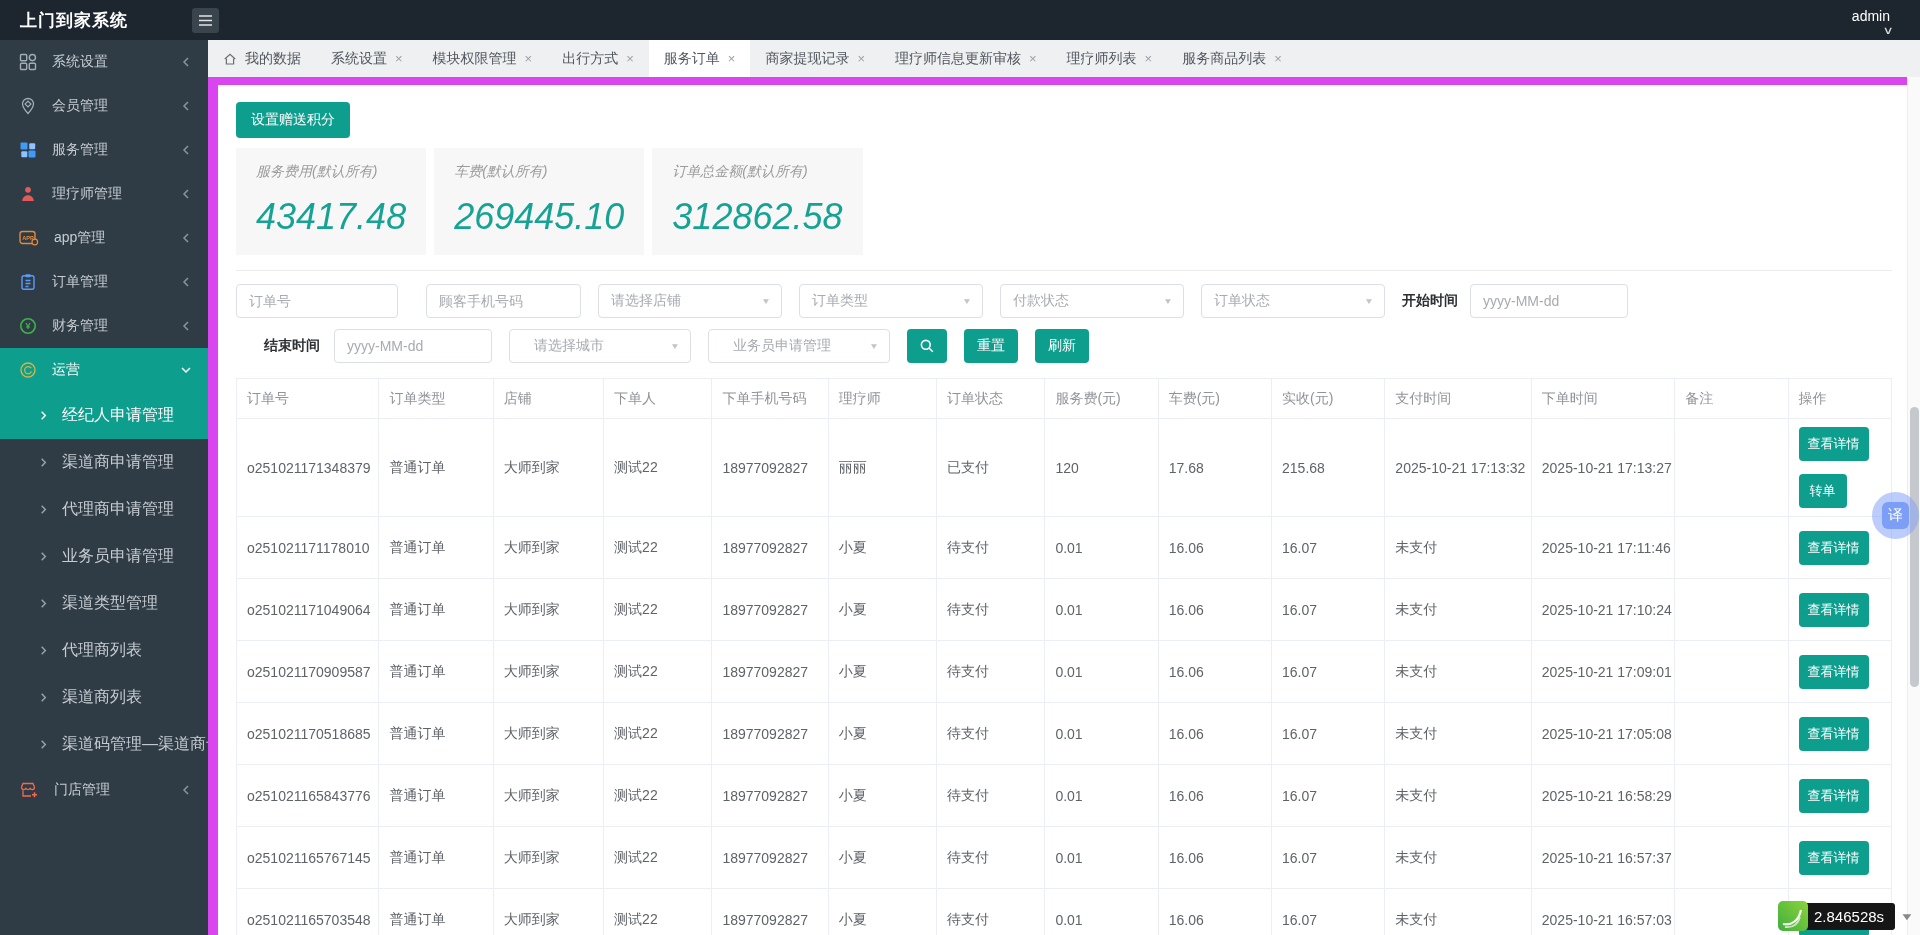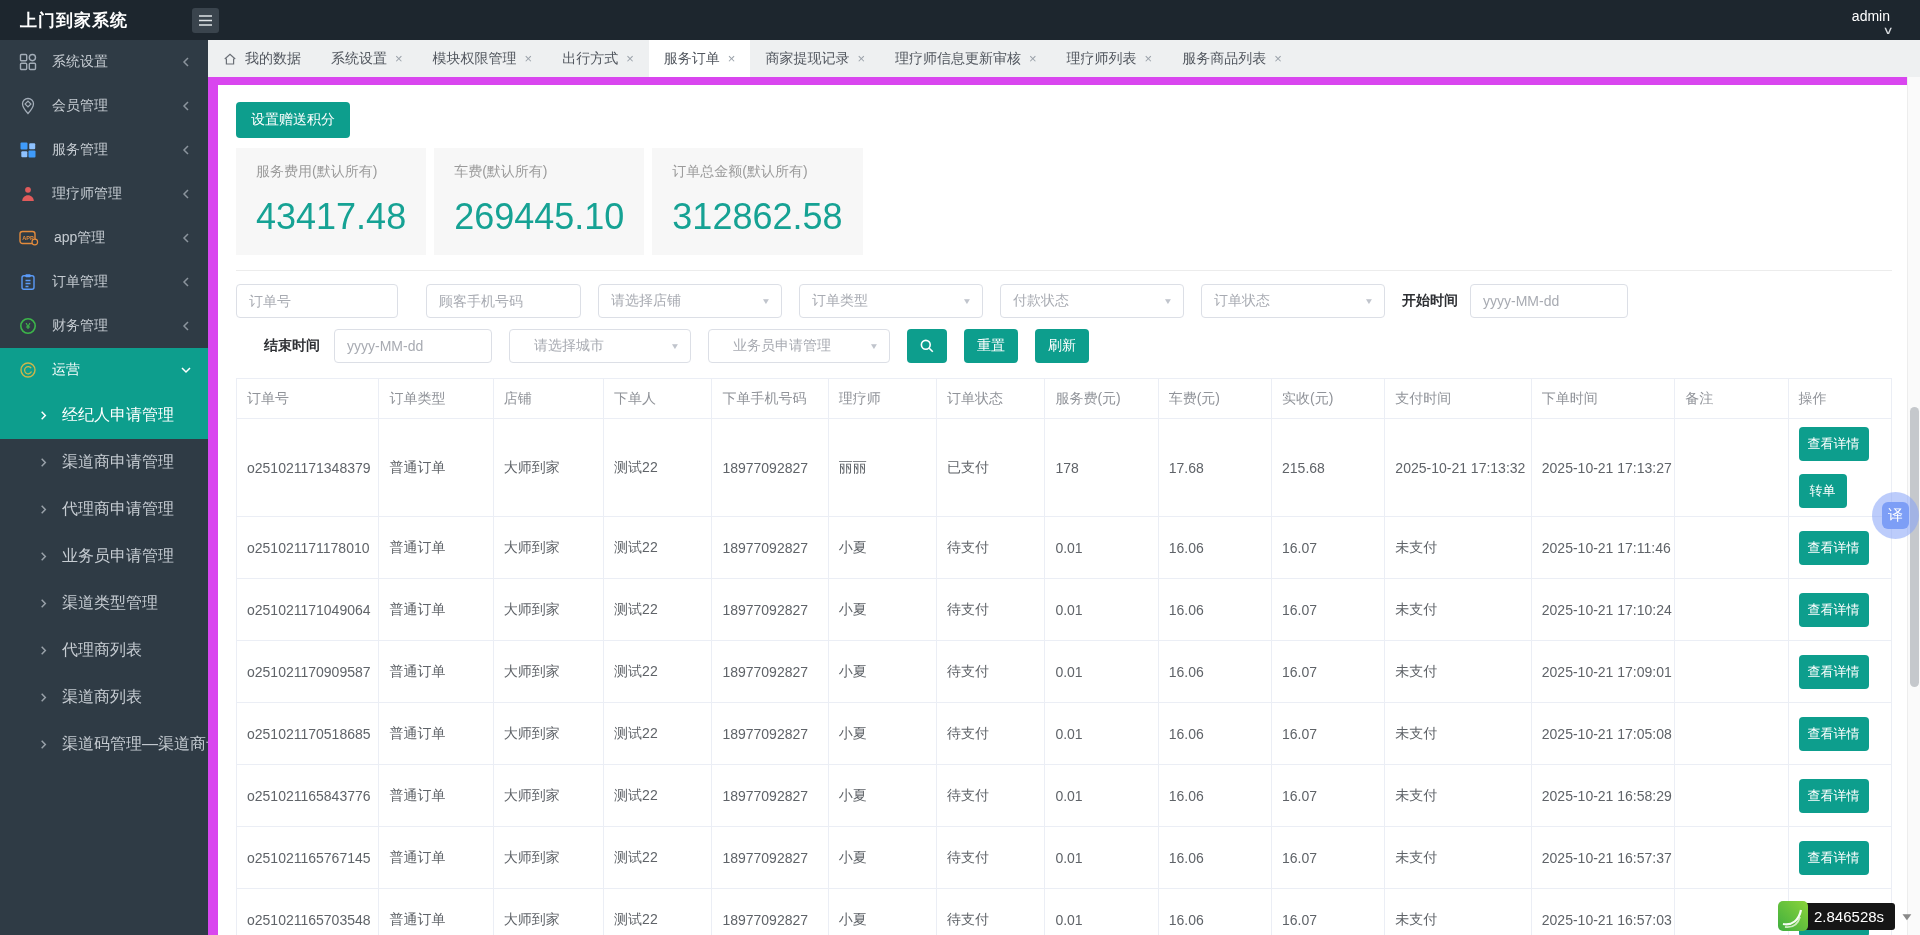--- a/index.html
+++ b/index.html
@@ -31,21 +31,21 @@
   .tab { display:flex; align-items:center; gap:8px; padding:0 15px; font-size:14px; color:#51565e; cursor:pointer; white-space:nowrap; }
   .tab.active { background:#fff; }
   .tab .close { color:#9aa1a9; font-size:13px; cursor:pointer; }
   .tab .home-ic { display:flex; }
 
   .content { padding:8px 10px 0 10px; height:calc(100% - 37px); }
   .card { background:#fff; height:100%; padding:17px 18px; overflow:hidden; }
 
   .points-btn { background:#0d9e8d; color:#fff; font-size:14px; padding:9px 15px; border-radius:4px; border:none; cursor:pointer; }
 
-  .stats { display:flex; gap:8px; margin-top:10px; align-items:flex-start; }
+  .stats { display:flex; gap:8px; margin-top:10px; align-items:flex-start;font-style:italic; }
   .stat { background:#f7f7f7; padding:15px 20px 17px 20px; }
   .s-label { font-size:14px; color:#9b9b9b; white-space:nowrap; }
   .s-value { font-size:36px; color:#16a294; margin-top:15px; font-weight:500; }
 
   .divider { border-bottom:1px solid #ececec; margin-top:15px; }
 
   .filters-row { display:flex; align-items:center; gap:17px; margin-top:13px; }
   .filters-row.second { margin-top:11px; padding-left:28px; }
   .f-label { font-weight:700; font-size:14px; color:#2d2f33; white-space:nowrap; }
   .f-input { height:34px; border:1px solid #dcdfe6; border-radius:4px; padding:0 12px; font-size:14px; color:#606266; outline:none; background:#fff; }
@@ -286,20 +286,35 @@
       <div class="submenu-item">
         <span class="sub-arrow">
           <svg width="11" height="11" viewBox="0 0 12 12">
             <polyline points="4,2 8,6 4,10" fill="none" stroke="currentColor" stroke-width="1.6"></polyline>
           </svg>
         </span>
         <span class="sub-label">渠道码管理—渠道商专用</span>
       </div>
     </div>
 
+  <div class="menu-item">
+    <span style="display:flex">
+      <svg width="20" height="18" viewBox="0 0 20 18">
+          <path d="M2.5 6.3 4 2.5h10l1.5 3.8c0 1.3-1 2.3-2.2 2.3-1 0-1.9-.7-2.1-1.7-.3 1-1.2 1.7-2.2 1.7s-1.9-.7-2.2-1.7c-.2 1-1.1 1.7-2.1 1.7-1.2 0-2.2-1-2.2-2.3z" fill="none" stroke="#f26b4f" stroke-width="1.3"></path>
+          <path d="M4 9.6V15h8" fill="none" stroke="#f26b4f" stroke-width="1.3"></path>
+          <path d="M15.5 11.2v5M13 13.7h5" stroke="#f26b4f" stroke-width="1.5"></path>
+        </svg>
+    </span>
+    <span class="mi-label">门店管理</span>
+    <span class="mi-arrow">
+        <svg width="12" height="12" viewBox="0 0 12 12">
+          <polyline points="8,2 4,6 8,10" fill="none" stroke="currentColor" stroke-width="1.5"></polyline>
+        </svg>
+      </span>
+  </div>
 </div>
 
 <div class="main">
 
   <div class="tabbar">
 
       <div class="tab">
         <span class="home-ic">
           <svg width="14" height="14" viewBox="0 0 14 14">
             <path d="M1.8 7 7 2.3 12.2 7" fill="none" stroke="#6a6f76" stroke-width="1.2"></path>
@@ -468,21 +483,21 @@
         <tbody>
 
             <tr>
               <td>o251021171348379</td>
               <td>普通订单</td>
               <td>大师到家</td>
               <td>测试22</td>
               <td>18977092827</td>
               <td>丽丽</td>
               <td>已支付</td>
-              <td>178</td>
+              <td>120</td>
               <td>17.68</td>
               <td>215.68</td>
               <td>2025-10-21 17:13:32</td>
               <td>2025-10-21 17:13:27</td>
               <td></td>
               <td>
                 <div class="actions-stack">
                   <span class="btn-view">查看详情</span>
                   <span class="btn-transfer">转单</span>
                 </div>

